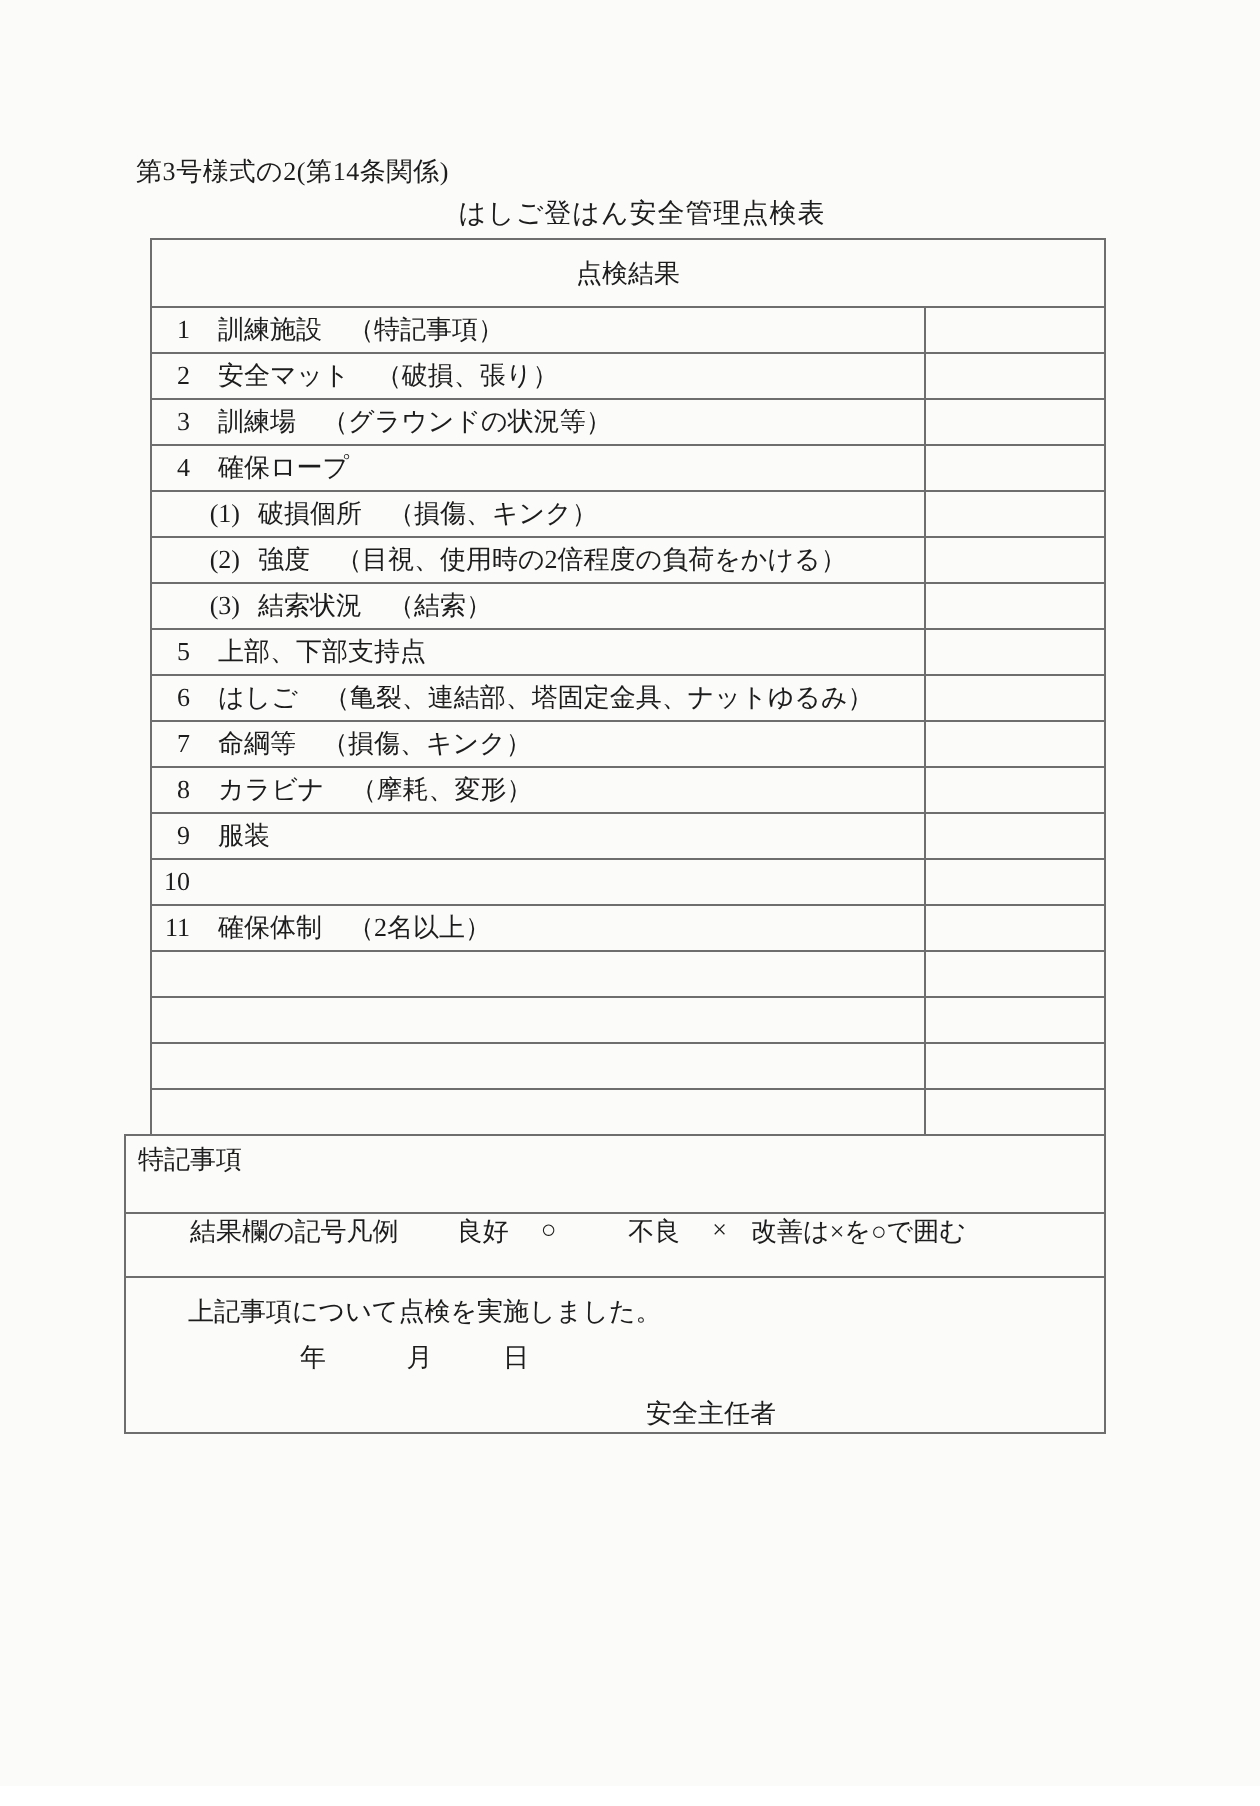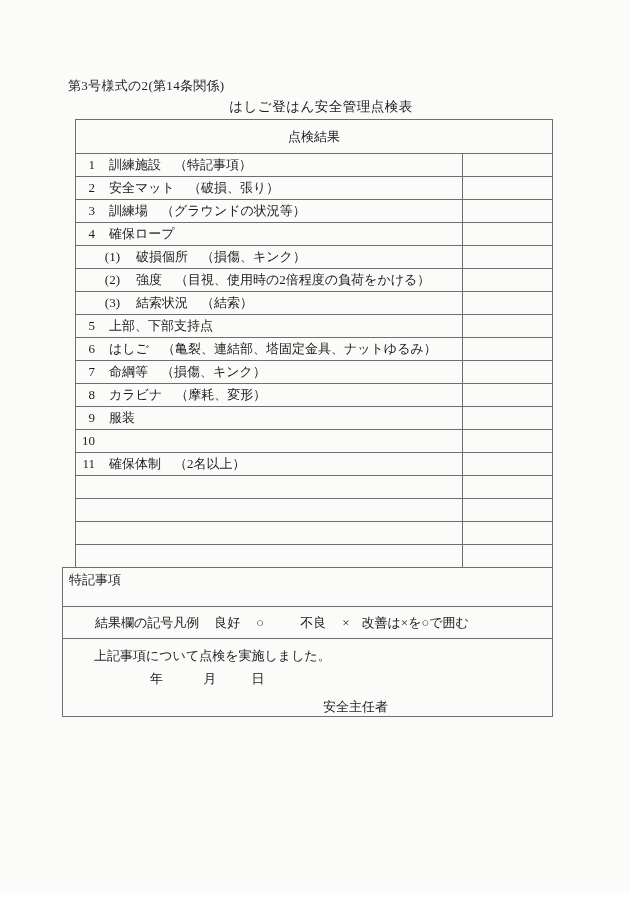--- a/index.html
+++ b/index.html
@@ -47,40 +47,40 @@
     border-right:1px solid var(--bc);
     display:flex; align-items:center;
     overflow:hidden; white-space:nowrap;
   }
   .result-cell{ flex:1; }
   .header-row .item-cell{ justify-content:center; }
   .header-row .result-cell{ display:flex; align-items:center; justify-content:center; }
   .num{ flex:none; width:19px; text-align:right; }
   .txt{ margin-left:14px; }
   .trow.sub .num{ width:44px; }
-  .trow.sub .txt{ margin-left:16px; }
+  .trow.sub .txt{ margin-left:9px; }
   
   .bottom-table{
     position:absolute; left:62px; top:567px; width:491px;
     box-sizing:border-box;
     border:1px solid var(--bc);
     background:var(--bg);
   }
   .notes-box{
     height:39px; box-sizing:border-box;
     border-bottom:1px solid var(--bc);
     padding:3px 6px;
   }
   .legend-box{
     height:32px; box-sizing:border-box;
     border-bottom:1px solid var(--bc);
-    display:flex; align-items:center;
+    display:flex; 
     padding-left:32px; white-space:nowrap;
   }
-  .lg-good{ margin-left:15px; }
+  .lg-good{ margin-left:29px; }
   .lg-good-sym{ margin-left:16px; }
   .lg-bad{ margin-left:36px; }
   .lg-bad-sym{ margin-left:16px; }
   .lg-note{ margin-left:12px; }
   .sign-box{ height:77px; box-sizing:border-box; padding-top:8px; }
   .sign-statement{ margin-left:31px; }
   .date-line{ margin-top:5px; }
   .date-line .yl{ margin-left:87px; }
   .date-line .ml{ margin-left:37px; }
   .date-line .dl{ margin-left:32px; }

